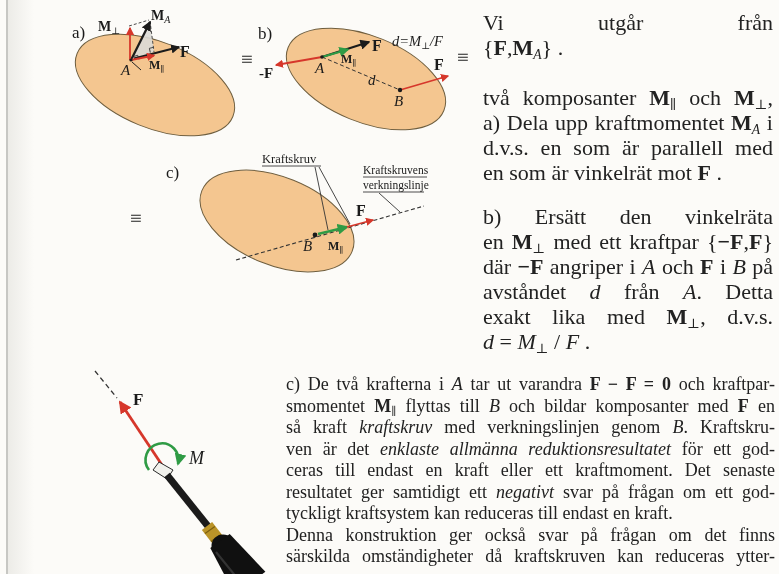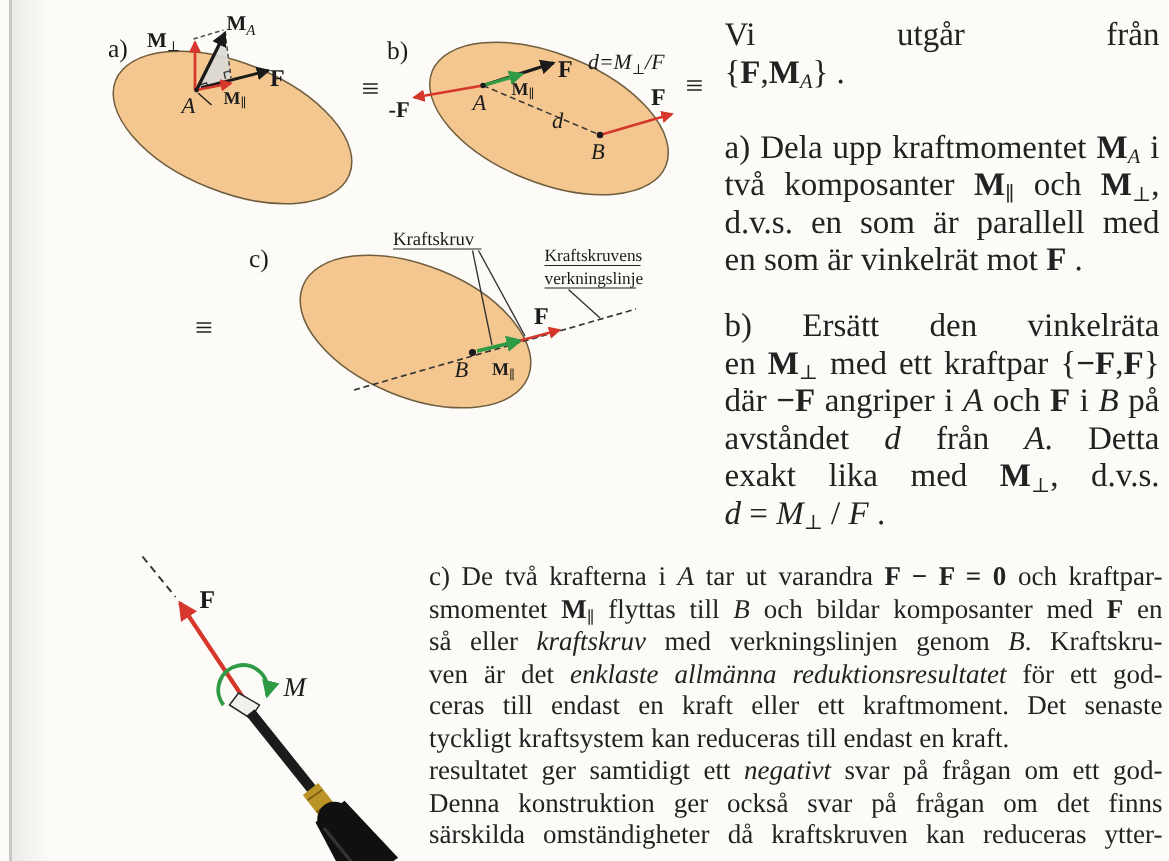--- a/index.html
+++ b/index.html
@@ -134,38 +134,38 @@
     <line x1="216" y1="552" x2="246" y2="589" stroke="#424242" stroke-width="2.2" opacity="0.7"></line>
   </g>
 </svg>
 
 <div class="rcol">
   <div class="para p1">
       <div class="tl jl"><span>Vi utgår från reduktionsresultatet</span></div>
       <div class="tl"><span>{</span><span class="r-b">F</span><span>,</span><span class="r-b">M</span><span class="r-i r-sub">A</span><span>} .</span></div>
     </div>
   <div class="para p2">
+      <div class="tl jl"><span>två komposanter </span><span class="r-b">M</span><span class="r-sub">∥</span><span> och </span><span class="r-b">M</span><span class="r-sub">⊥</span><span>,</span></div>
       <div class="tl jl"><span>a) Dela upp kraftmomentet </span><span class="r-b">M</span><span class="r-i r-sub">A</span><span> i</span></div>
-      <div class="tl jl"><span>två komposanter </span><span class="r-b">M</span><span class="r-sub">∥</span><span> och </span><span class="r-b">M</span><span class="r-sub">⊥</span><span>,</span></div>
       <div class="tl jl"><span>d.v.s. en som är parallell med och</span></div>
       <div class="tl"><span>en som är vinkelrät mot </span><span class="r-b">F</span><span> .</span></div>
     </div>
   <div class="para p3">
       <div class="tl jl"><span>b) Ersätt den vinkelräta komposant-</span></div>
       <div class="tl jl"><span>en </span><span class="r-b">M</span><span class="r-sub">⊥</span><span> med ett kraftpar </span><span>{</span><span class="r-b">−F</span><span>,</span><span class="r-b">F</span><span>}</span></div>
       <div class="tl jl"><span>där </span><span class="r-b">−F</span><span> angriper i </span><span class="r-i">A</span><span> och </span><span class="r-b">F</span><span> i </span><span class="r-i">B</span><span> på</span></div>
       <div class="tl jl"><span>avståndet </span><span class="r-i">d</span><span> från </span><span class="r-i">A</span><span>. Detta avstånd</span></div>
       <div class="tl jl"><span>exakt lika med </span><span class="r-b">M</span><span class="r-sub">⊥</span><span>, d.v.s.</span></div>
       <div class="tl"><span class="r-i">d</span><span> = </span><span class="r-i">M</span><span class="r-sub">⊥</span><span> / </span><span class="r-i">F</span><span> .</span></div>
     </div>
 </div>
 
 <div class="bblock">
     <div class="tl jl"><span>c) De två krafterna i </span><span class="r-i">A</span><span> tar ut varandra </span><span class="r-b">F − F = 0</span><span> och kraftpar-</span></div>
     <div class="tl jl"><span>smomentet </span><span class="r-b">M</span><span class="r-sub">∥</span><span> flyttas till </span><span class="r-i">B</span><span> och bildar komposanter med </span><span class="r-b">F</span><span> en</span></div>
-    <div class="tl jl"><span>så eller </span><span class="r-i">kraftskruv</span><span> med verkningslinjen genom </span><span class="r-i">B</span><span>. Kraftskru-</span></div>
+    <div class="tl jl"><span>så kraft </span><span class="r-i">kraftskruv</span><span> med verkningslinjen genom </span><span class="r-i">B</span><span>. Kraftskru-</span></div>
     <div class="tl jl"><span>ven är det </span><span class="r-i">enklaste allmänna reduktionsresultatet</span><span> för ett god-</span></div>
     <div class="tl jl"><span>ceras till endast en kraft eller ett kraftmoment. Det senaste</span></div>
+    <div class="tl jl"><span>resultatet ger samtidigt ett </span><span class="r-i">negativt</span><span> svar på frågan om ett god-</span></div>
     <div class="tl"><span>tyckligt kraftsystem kan reduceras till endast en kraft.</span></div>
-    <div class="tl jl"><span>resultatet ger samtidigt ett </span><span class="r-i">negativt</span><span> svar på frågan om ett god-</span></div>
     <div class="tl jl"><span>Denna konstruktion ger också svar på frågan om det finns</span></div>
     <div class="tl jl"><span>särskilda omständigheter då kraftskruven kan reduceras ytter-</span></div>
   </div>
 
 </body></html>

